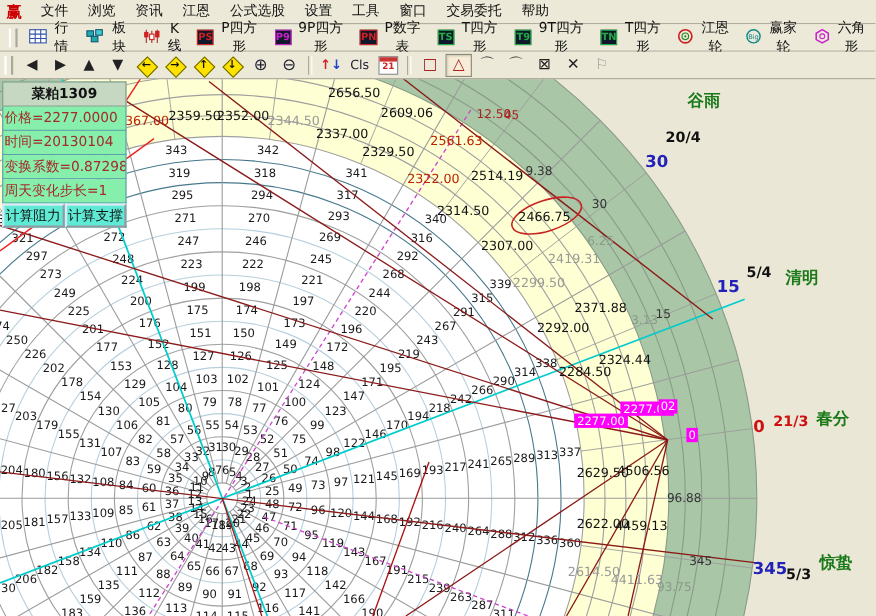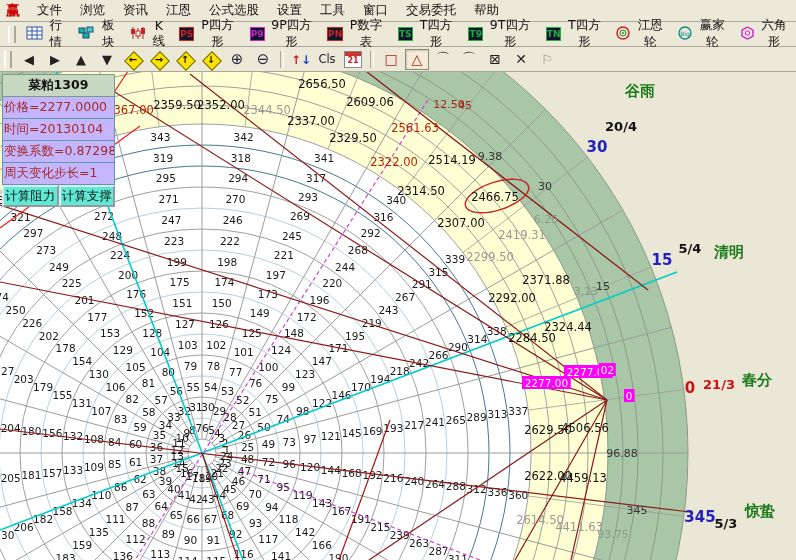--- a/index.html
+++ b/index.html
@@ -38,21 +38,21 @@
   .calbox{width:16px;height:15px;background:#fff;border:1px solid #888;display:flex;
           flex-direction:column;align-items:center}
   .calbar{width:100%;height:4px;background:#cc3333}
   .calnum{font-size:8px;color:#cc2222;font-weight:bold;line-height:10px}
   .vsep{width:2px;height:17px;border-left:1px solid #aca899;border-right:1px solid #fff;margin:0 4px}
   .clstxt{font-size:11.5px;color:#223}
   
   #panel{position:absolute;left:2px;top:74px;width:113px;font-size:12.5px}
   #panel .ptitle{background:#c6d8c2;border:1px solid #7a9a8a;color:#111;font-weight:bold;
                  text-align:center;padding:2px 16px;height:17px}
-  #panel .prow{background:#c4b5fd;border:1px solid #5c9ca8;border-top:none;color:#a52a2a;
+  #panel .prow{background:#86efac;border:1px solid #5c9ca8;border-top:none;color:#a52a2a;
                padding:2px 1px;white-space:nowrap;overflow:hidden;height:17px}
   #panel .pbtns{display:flex}
   #panel .pbtn{flex:1;background:#5eead4;border:2px outset #dfe9f5;color:#111;
                font-family:inherit;font-size:12.5px;padding:1px 0;height:22px}
 </style>
 </head>
 <body>
 
 <svg id="wheel" width="796" height="560" viewBox="0 0 796 560">
     <rect x="0" y="0" width="796" height="560" fill="#ebe7d7"></rect>

